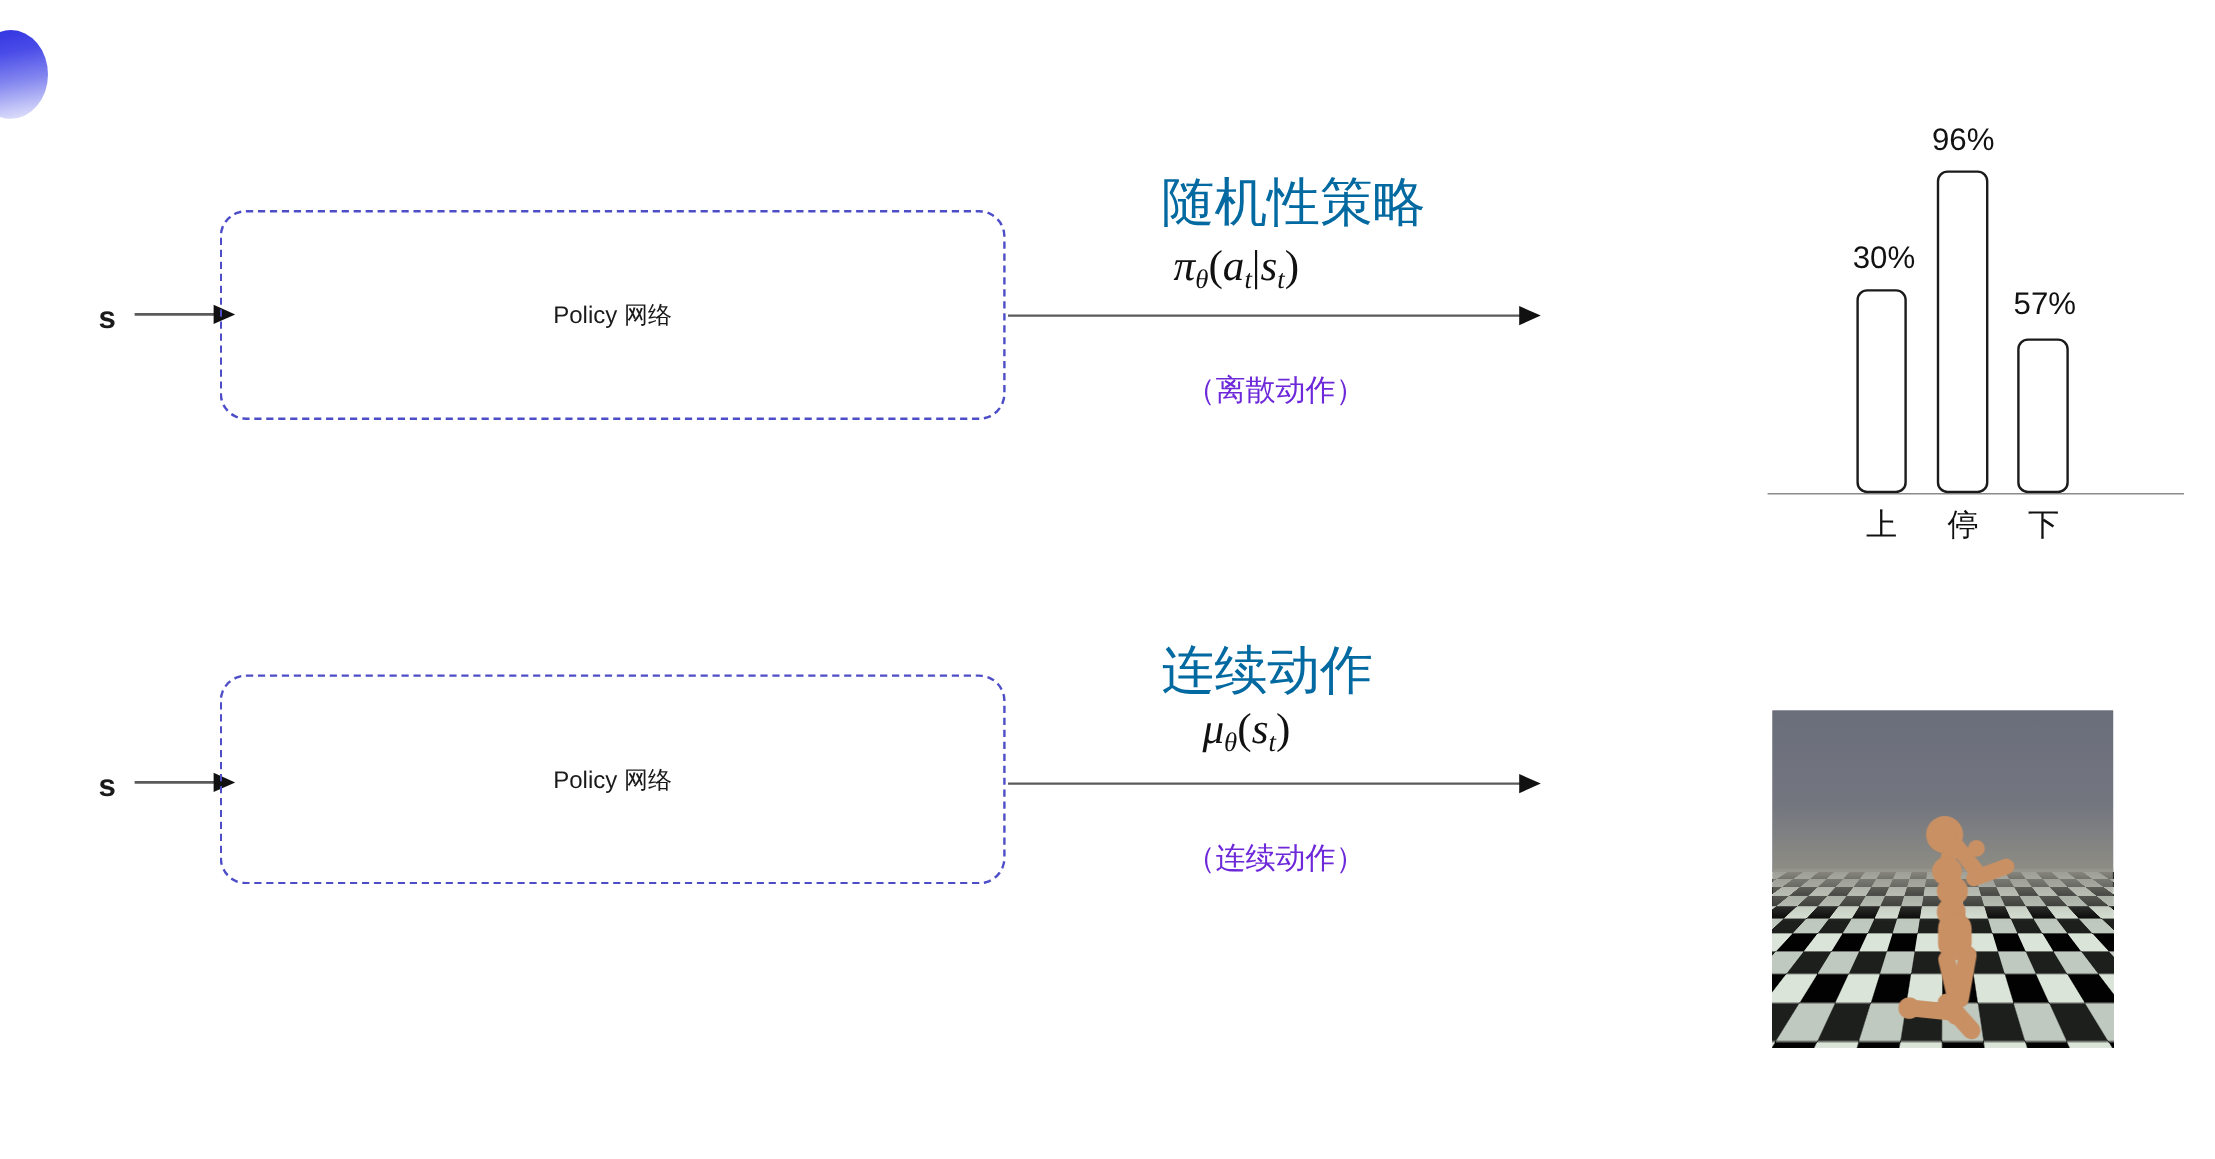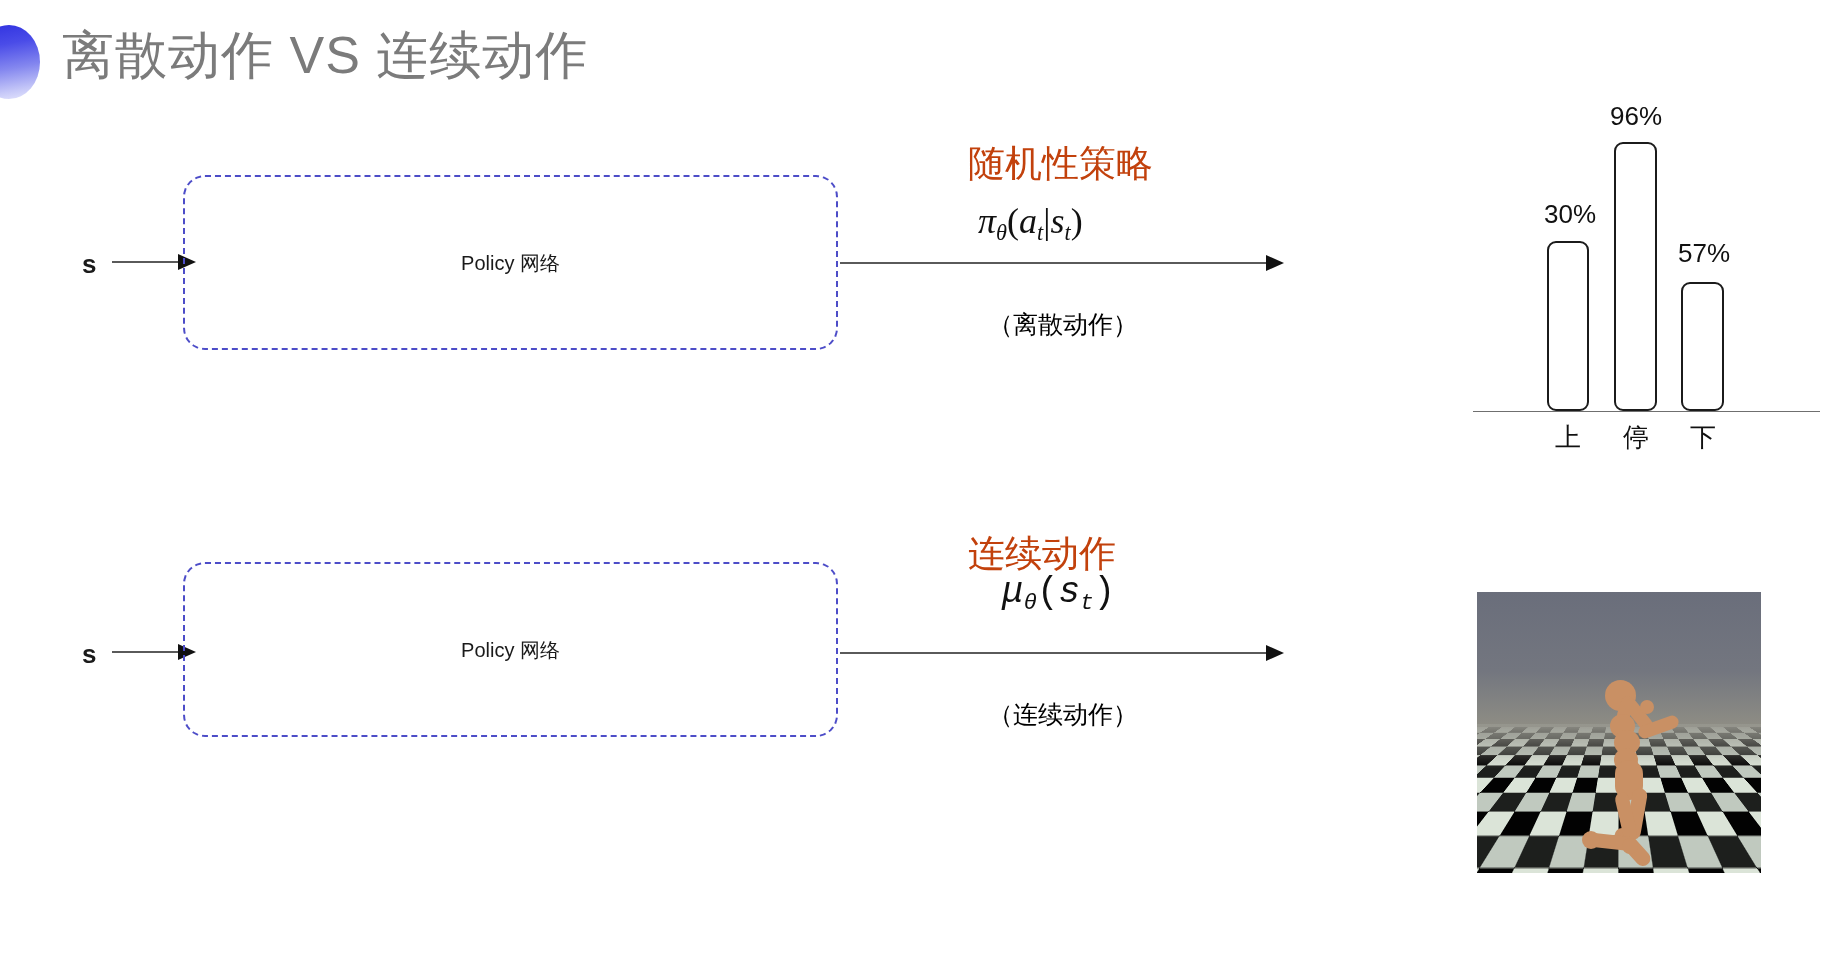--- a/index.html
+++ b/index.html
@@ -69,22 +69,22 @@
     top: 50%;
     transform: translateY(-50%);
     text-align: center;
     font-size: 20px;
     color: #1a1a1a;
   }
 
   
   .anno-title {
     position: absolute;
-    font-size: 37px;
-    color: #c2410c;
+    font-size: 44px;
+    color: #0369a1;
     white-space: nowrap;
     text-align: right;
   }
   .anno-formula {
     position: absolute;
     font-family: "Liberation Serif", "DejaVu Serif", serif;
     font-style: italic;
     font-size: 36px;
     color: #111111;
     white-space: nowrap;
@@ -93,21 +93,21 @@
     font-size: 0.62em;
     font-style: italic;
     vertical-align: baseline;
     position: relative;
     top: 0.32em;
   }
   .anno-formula .paren { font-style: normal; }
   .anno-note {
     position: absolute;
     font-size: 25px;
-    color: #000000;
+    color: #6d28d9;
     white-space: nowrap;
   }
 
   
   .long-arrow { position: absolute; }
 
   
   #bar-chart { position: absolute; left: 1455px; top: 95px; width: 380px; height: 310px; }
   .bar {
     position: absolute;
@@ -177,21 +177,20 @@
   }
   .hum { position: absolute; background: #c99064; border-radius: 50%; }
   .hum.l { border-radius: 10px; }
 </style>
 </head>
 <body>
 
 <div id="slide">
 
   <div class="title-bullet"></div>
-  <div class="slide-title">离散动作 VS 连续动作</div>
 
   <div class="row" id="row-discrete">
 
     <div class="input-label" style="left:82px; top:249px;">s</div>
 
     <svg class="in-arrow" style="left:112px; top:248px;" width="85" height="28" viewBox="0 0 85 28">
       <line x1="0" y1="14" x2="68" y2="14" stroke="#5a5a5a" stroke-width="2.2"></line>
       <polygon points="66,6 84,14 66,22" fill="#111111"></polygon>
     </svg>
 
@@ -237,21 +236,21 @@
       <line x1="0" y1="14" x2="68" y2="14" stroke="#5a5a5a" stroke-width="2.2"></line>
       <polygon points="66,6 84,14 66,22" fill="#111111"></polygon>
     </svg>
 
     <div class="policy-box" style="left:183px; top:182px; width:655px; height:175px;">
       <div class="policy-box-label">Policy 网络</div>
     </div>
 
     <div class="anno-title" style="left:968px; top:149px;">连续动作</div>
 
-    <div class="anno-formula" style="left:1002px; top:192px;font-family:Liberation Mono, monospace;">
+    <div class="anno-formula" style="left:1002px; top:206px;">
       <span>μ<sub>θ</sub></span><span class="paren">(</span><span>s<sub>t</sub></span><span class="paren">)</span>
     </div>
 
     <svg class="long-arrow" style="left:840px; top:260px;" width="445" height="26" viewBox="0 0 445 26">
       <line x1="0" y1="13" x2="428" y2="13" stroke="#5a5a5a" stroke-width="2"></line>
       <polygon points="426,5 444,13 426,21" fill="#111111"></polygon>
     </svg>
 
     <div class="anno-note" style="left:988px; top:318px;">（连续动作）</div>
   </div>

